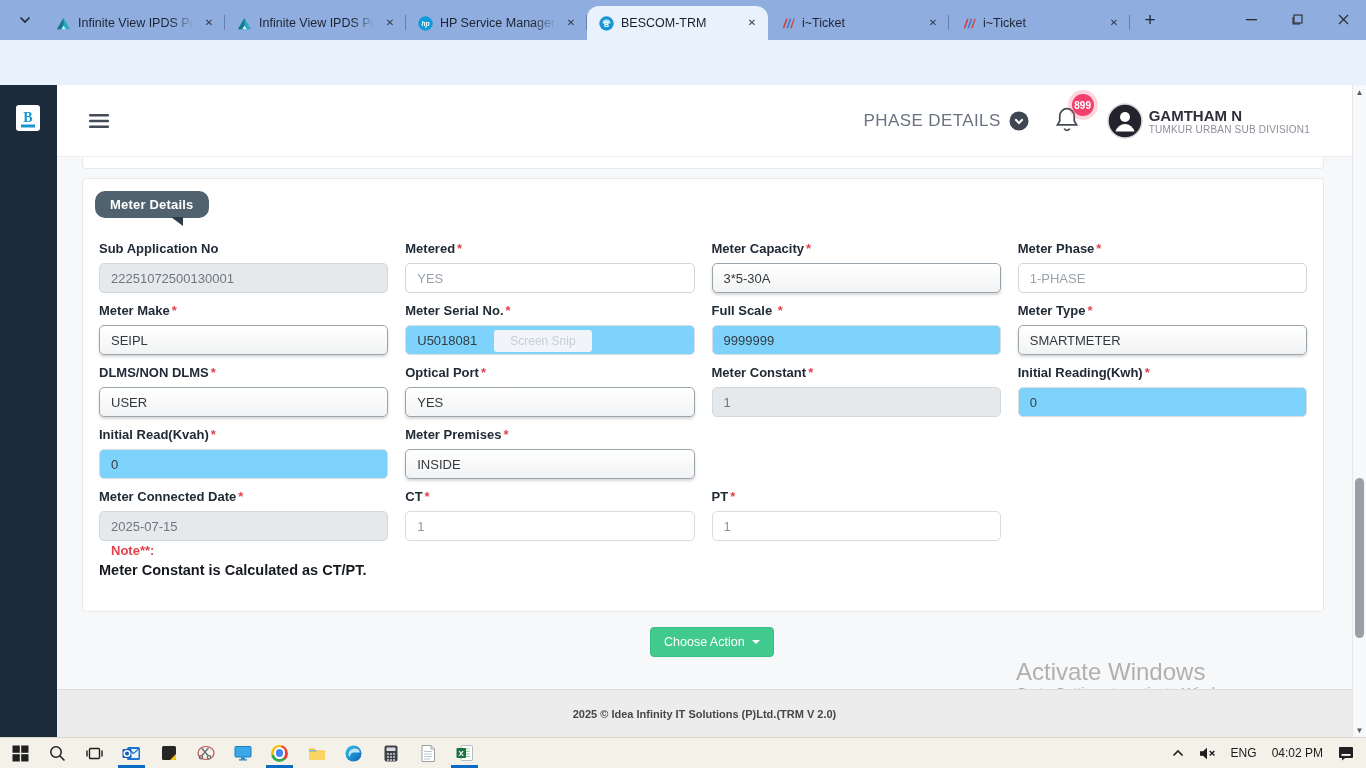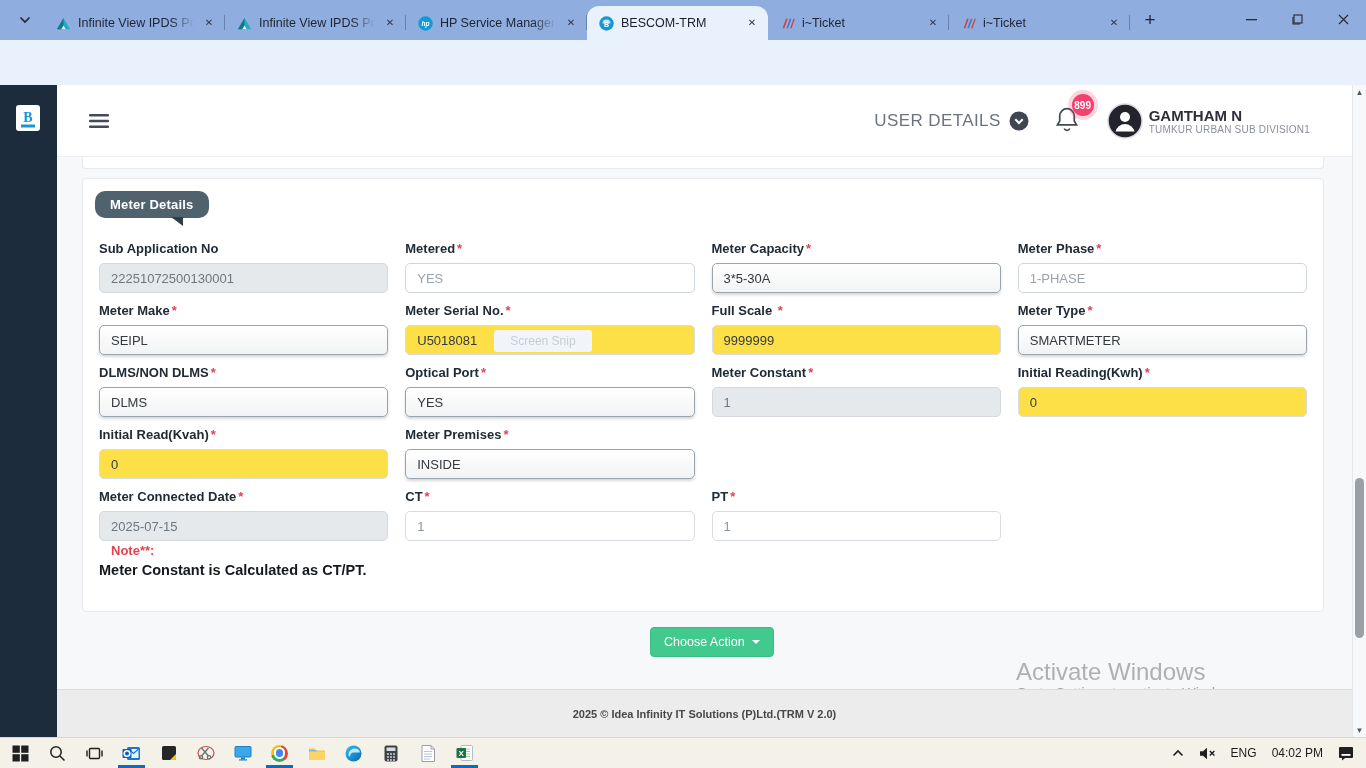--- a/index.html
+++ b/index.html
@@ -59,21 +59,21 @@
   .badge{position:absolute;left:12px;top:12px;background:#51626f;color:#fff;font-size:13px;font-weight:700;
          padding:6px 15px;border-radius:10px;letter-spacing:.2px}
   .badge-fold{position:absolute;left:88px;top:38px;width:0;height:0;border-top:9px solid #2f3c47;border-left:12px solid transparent}
   .form-grid{position:absolute;left:16px;right:16px;top:62px;display:grid;grid-template-columns:repeat(4,1fr);column-gap:17px;row-gap:10px}
   .form-grid .cell:nth-child(15){grid-column:1}
   .flabel{font-size:13px;font-weight:700;color:#212b36;margin-bottom:6px;height:16px;white-space:nowrap}
   .req{color:#e0434f;margin-left:2px}
   .fbox{height:30px;border-radius:5px;font-size:13px;display:flex;align-items:center;padding:0 11px;position:relative;box-sizing:border-box}
   .fbox.readonly{background:#e6e9ec;border:1px solid #d4d9de;color:#6e767e}
   .fbox.muted{background:#fff;border:1px solid #cfd6dc;color:#9aa2ab}
-  .fbox.input{background:#fde047;border:1px solid #d8dde2;color:#343b41}
+  .fbox.input{background:#7dd3fc;border:1px solid #d8dde2;color:#343b41}
   .fbox.input-muted{background:#fff;border:1px solid #d8dde2;color:#8d959d}
   .fbox.select{background:linear-gradient(#ffffff,#f2f3f4);border:1px solid #9aa4ad;color:#33393f;box-shadow:0 2px 3px rgba(0,0,0,.16)}
   .ghost{position:absolute;left:88px;top:4px;height:22px;padding:0 16px;background:#f1f5f9;color:#c6cdd7;
          font-size:12px;display:flex;align-items:center;border-radius:3px}
   .note-label{position:absolute;left:28px;top:364px;color:#e0434f;font-size:13px;font-weight:700}
   .note-text{position:absolute;left:16px;top:383px;font-size:14.5px;font-weight:700;color:#15191d}
 
   .action-btn{position:absolute;left:650px;top:542px;height:28px;padding:0 13px;background:#41c98e;border:1px solid #38bd84;
          border-radius:4px;color:#fff;font-size:12.5px;display:flex;align-items:center;gap:7px;cursor:pointer}
   .caret{width:0;height:0;border:4px solid transparent;border-top-color:#fff;margin-top:4px}
@@ -276,21 +276,21 @@
             <g fill="#424b57">
               <rect y="1" width="20" height="2.6" rx="1"></rect>
               <rect y="6.7" width="20" height="2.6" rx="1"></rect>
               <rect y="12.4" width="20" height="2.6" rx="1"></rect>
             </g>
           </svg>
       </span>
     </div>
     <div class="userarea">
       <div class="userdetails">
-        <span>USER DETAILS</span>
+        <span>PHASE DETAILS</span>
         <span class="ico">
           <svg width="20" height="20">
               <circle cx="10" cy="10" r="9.5" fill="#3f4652"></circle>
               <path d="M6.3 8.3l3.7 3.7 3.7-3.7" stroke="#fff" stroke-width="2" fill="none"></path>
             </svg>
         </span>
       </div>
       <div class="bellwrap">
         <span class="ico">
           <svg width="28" height="30" viewBox="0 0 24 26" fill="none" stroke="#434a54" stroke-width="1.5">
@@ -367,21 +367,21 @@
         </div>
         <div class="cell">
           <div class="flabel">Meter Type<span class="req">*</span></div>
           <div class="fbox select">
             <span>SMARTMETER</span>
           </div>
         </div>
         <div class="cell">
           <div class="flabel">DLMS/NON DLMS<span class="req">*</span></div>
           <div class="fbox select">
-            <span>DLMS</span>
+            <span>USER</span>
           </div>
         </div>
         <div class="cell">
           <div class="flabel">Optical Port<span class="req">*</span></div>
           <div class="fbox select">
             <span>YES</span>
           </div>
         </div>
         <div class="cell">
           <div class="flabel">Meter Constant<span class="req">*</span></div>

